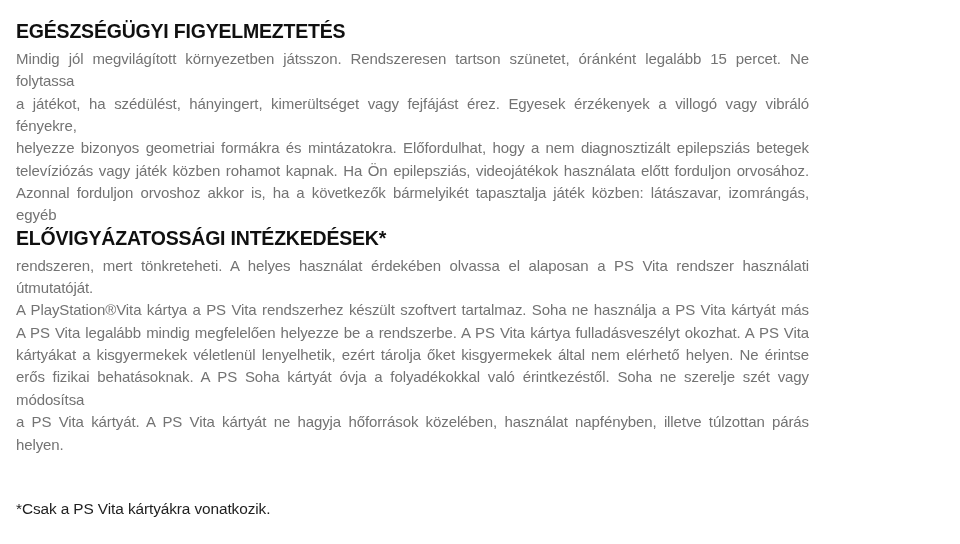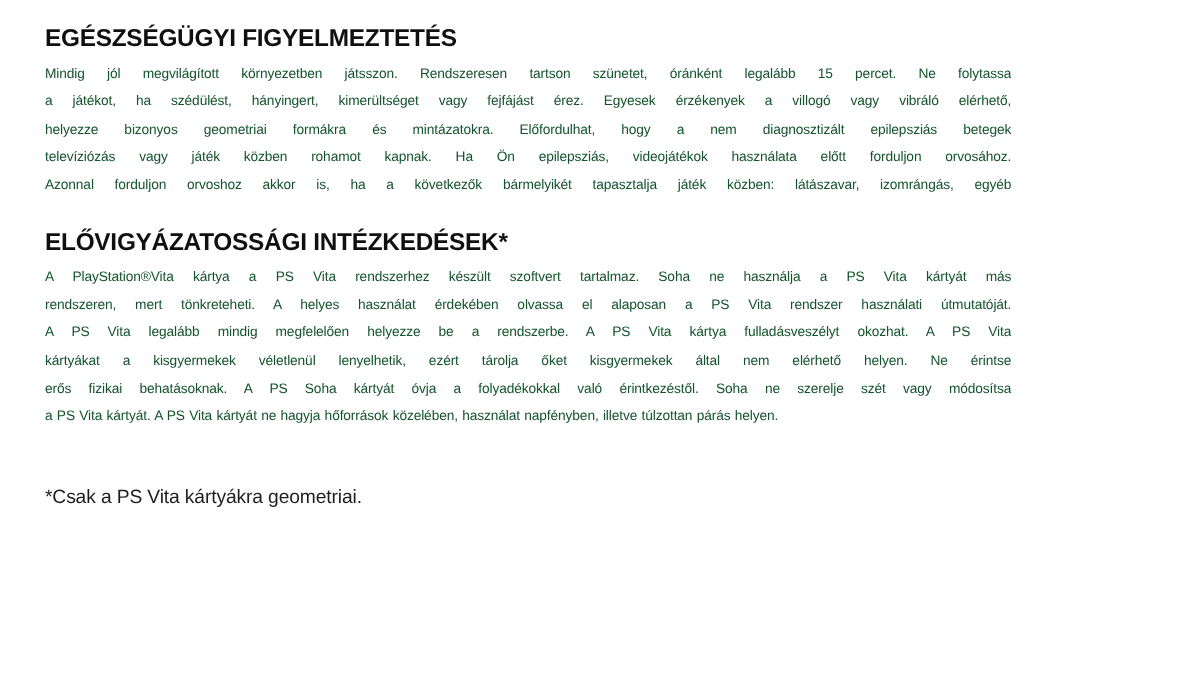--- a/index.html
+++ b/index.html
@@ -8,39 +8,39 @@
     padding: 0;
     width: 960px;
     height: 544px;
     background: #ffffff;
     overflow: hidden;
     font-family: "Liberation Sans", sans-serif;
   }
   .doc {
     width: 836px;
     height: 544px;
-    padding: 20px 27px 0 36px;
+    padding: 20px 27px 0 16px;
     color: #1e1e1e;
   }
   .section { margin: 0; }
-  .section.second { margin-top: 23px; }
+  .section.second { }
   .section-heading {
     margin: 0 0 6px 0;
     font-size: 19.5px;
     line-height: 22px;
     font-weight: bold;
     letter-spacing: -0.2px;
     color: #101010;
   }
   .para {
-    font-size: 11px;
+    font-size: 15px;
     line-height: 22.35px;
     letter-spacing: -0.1px;
     word-spacing: 0.5px;
-    color: #14532d;
+    color: #737373;
   }
   .para .line {
     text-align: justify;
     text-align-last: justify;
     text-justify: inter-word;
     white-space: normal;
     overflow: hidden;
   }
   .para .line.last {
     text-align-last: left;
@@ -55,34 +55,34 @@
 </style>
 </head>
 <body>
 
 <div class="doc">
 
   <div class="section">
     <h1 class="section-heading">EGÉSZSÉGÜGYI FIGYELMEZTETÉS</h1>
     <div class="para">
         <div class="line">Mindig jól megvilágított környezetben játsszon. Rendszeresen tartson szünetet, óránként legalább 15 percet. Ne folytassa</div>
-        <div class="line">a játékot, ha szédülést, hányingert, kimerültséget vagy fejfájást érez. Egyesek érzékenyek a villogó vagy vibráló elérhető,</div>
+        <div class="line">a játékot, ha szédülést, hányingert, kimerültséget vagy fejfájást érez. Egyesek érzékenyek a villogó vagy vibráló fényekre,</div>
         <div class="line">helyezze bizonyos geometriai formákra és mintázatokra. Előfordulhat, hogy a nem diagnosztizált epilepsziás betegek</div>
         <div class="line">televíziózás vagy játék közben rohamot kapnak. Ha Ön epilepsziás, videojátékok használata előtt forduljon orvosához.</div>
         <div class="line">Azonnal forduljon orvoshoz akkor is, ha a következők bármelyikét tapasztalja játék közben: látászavar, izomrángás, egyéb</div>
       </div>
   </div>
 
   <div class="section second">
     <h1 class="section-heading">ELŐVIGYÁZATOSSÁGI INTÉZKEDÉSEK*</h1>
     <div class="para">
+        <div class="line">rendszeren, mert tönkreteheti. A helyes használat érdekében olvassa el alaposan a PS Vita rendszer használati útmutatóját.</div>
         <div class="line">A PlayStation®Vita kártya a PS Vita rendszerhez készült szoftvert tartalmaz. Soha ne használja a PS Vita kártyát más</div>
-        <div class="line">rendszeren, mert tönkreteheti. A helyes használat érdekében olvassa el alaposan a PS Vita rendszer használati útmutatóját.</div>
         <div class="line">A PS Vita legalább mindig megfelelően helyezze be a rendszerbe. A PS Vita kártya fulladásveszélyt okozhat. A PS Vita</div>
         <div class="line">kártyákat a kisgyermekek véletlenül lenyelhetik, ezért tárolja őket kisgyermekek által nem elérhető helyen. Ne érintse</div>
         <div class="line">erős fizikai behatásoknak. A PS Soha kártyát óvja a folyadékokkal való érintkezéstől. Soha ne szerelje szét vagy módosítsa</div>
         <div class="line last">a PS Vita kártyát. A PS Vita kártyát ne hagyja hőforrások közelében, használat napfényben, illetve túlzottan párás helyen.</div>
       </div>
   </div>
 
-  <div class="footnote">*Csak a PS Vita kártyákra geometriai.</div>
+  <div class="footnote">*Csak a PS Vita kártyákra vonatkozik.</div>
 
 </div>
 
 </body></html>

